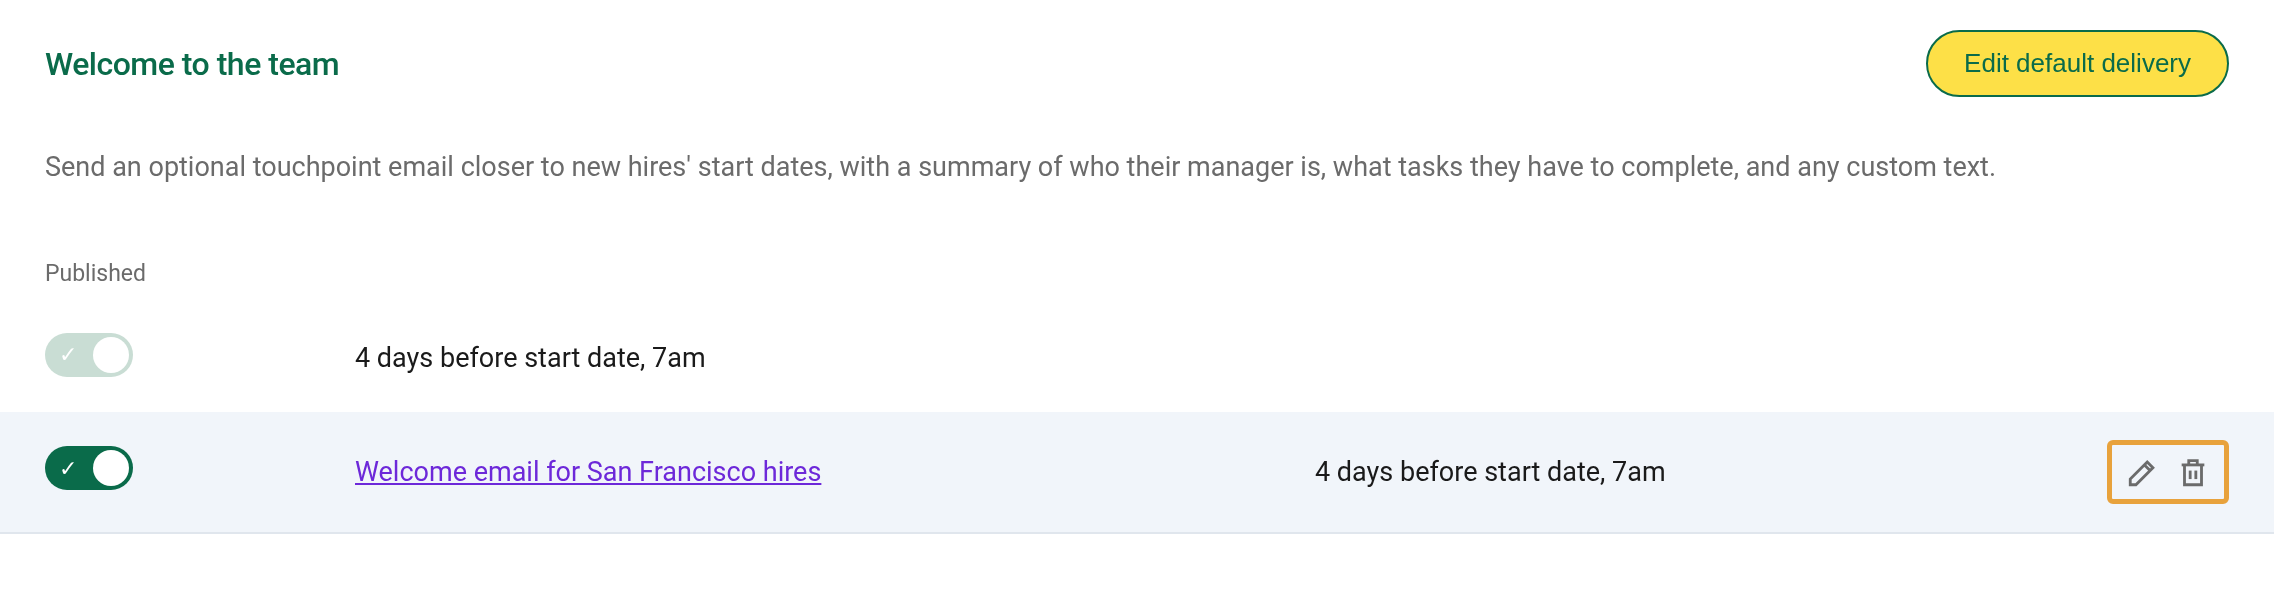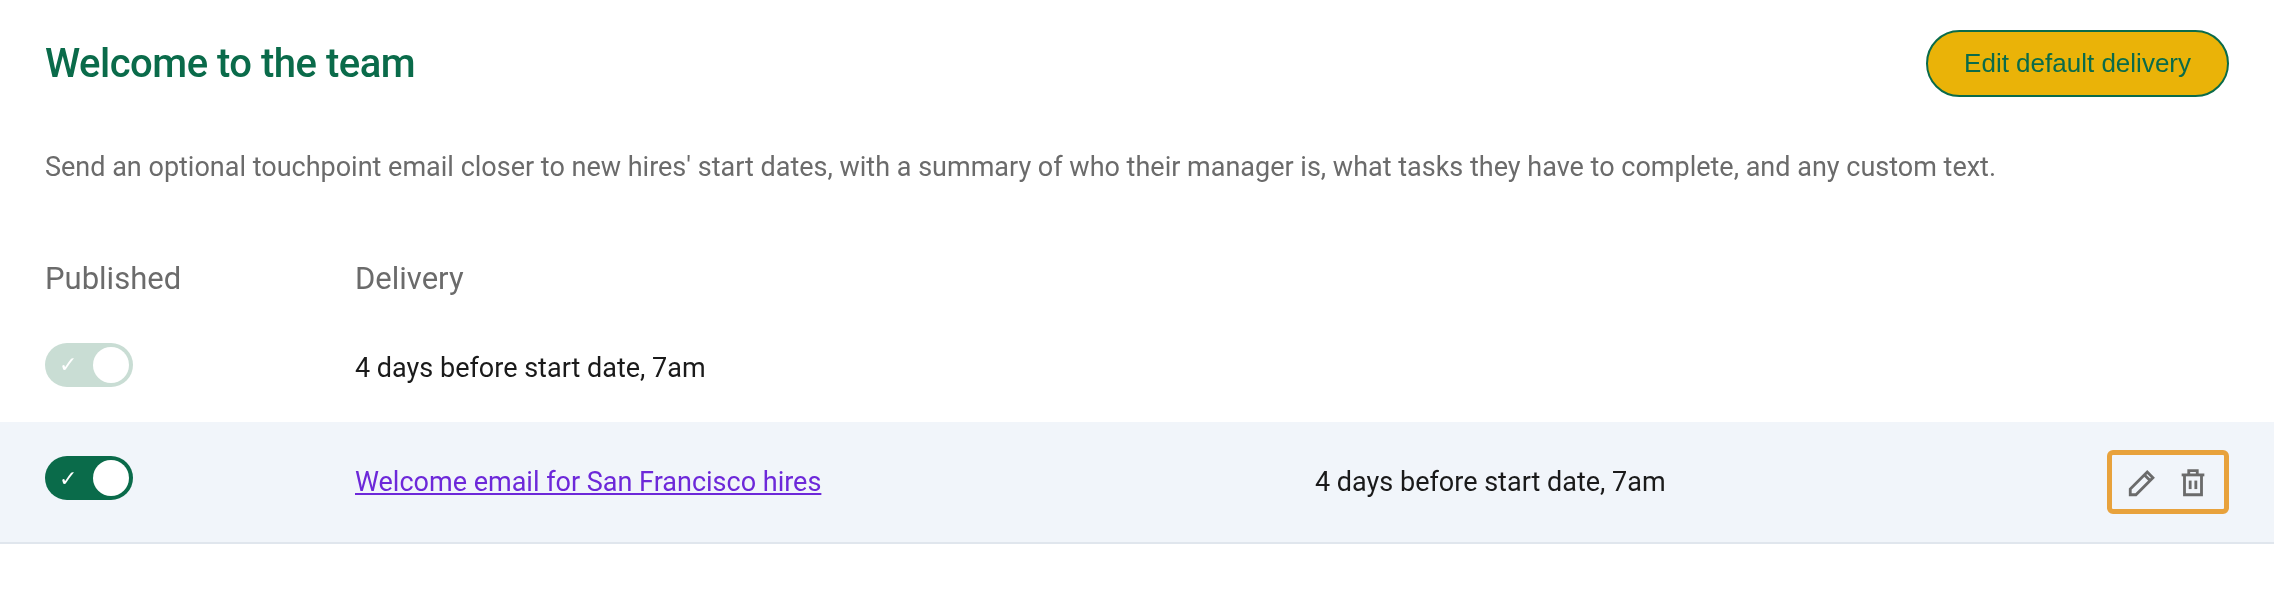--- a/index.html
+++ b/index.html
@@ -11,48 +11,48 @@
     height: 590px;
     padding: 30px 45px;
   }
   .header-row {
     display: flex;
     justify-content: space-between;
     align-items: center;
     margin-bottom: 50px;
   }
   .page-title {
-    font-size: 40px;
+    font-size: 32px;
     font-weight: 500;
     color: #0a6b4a;
     letter-spacing: -0.5px;
   }
   .header-actions {
     display: flex;
     gap: 20px;
   }
   .btn-outline {
     border: 2px solid #0a6b4a;
     color: #0a6b4a;
-    background: #eab308;
+    background: #fde047;
     border-radius: 40px;
     padding: 16px 36px;
     font-size: 26px;
     font-weight: 500;
     cursor: pointer;
   }
   .description {
     font-size: 27px;
     color: #6b6b6b;
     margin-bottom: 72px;
     line-height: 1.5;
   }
   .table-header {
     display: flex;
-    font-size: 31px;
+    font-size: 23px;
     color: #6b6b6b;
     padding: 0 0 18px 0;
     align-items: center;
   }
   .col-published { width: 310px; }
   .col-name { width: 960px; }
   .col-delivery { flex: 1; }
   .col-actions { width: 160px; display:flex; justify-content:flex-end; align-items:center; }
   .table-row {
     display: flex;
@@ -124,21 +124,20 @@
   <h1 class="page-title">Welcome to the team</h1>
   <div class="header-actions">
     <button class="btn-outline">Edit default delivery</button>
   </div>
 </div>
 
 <p class="description">Send an optional touchpoint email closer to new hires' start dates, with a summary of who their manager is, what tasks they have to complete, and any custom text.</p>
 
 <div class="table-header">
   <div class="col-published">Published</div>
-  <div class="col-delivery">Delivery</div>
 </div>
 
 <div class="table-row">
   <div class="col-published">
     <div class="toggle off">
       <span class="check">✓</span>
       <span class="knob"></span>
     </div>
   </div>
   <div class="col-delivery">4 days before start date, 7am</div>

